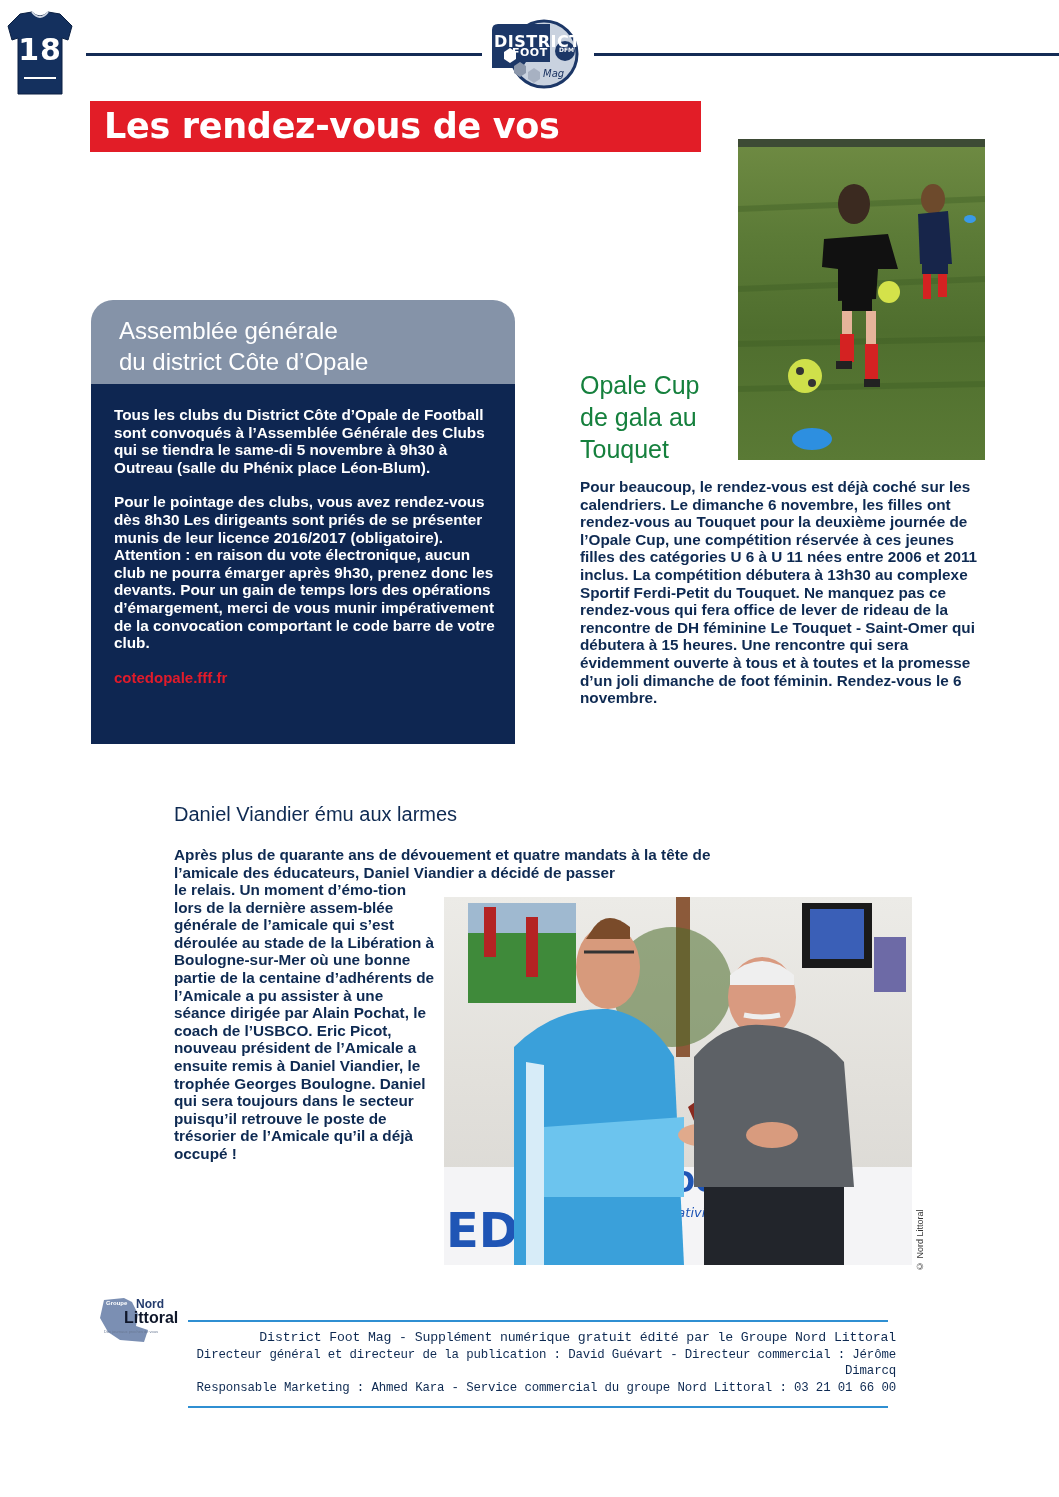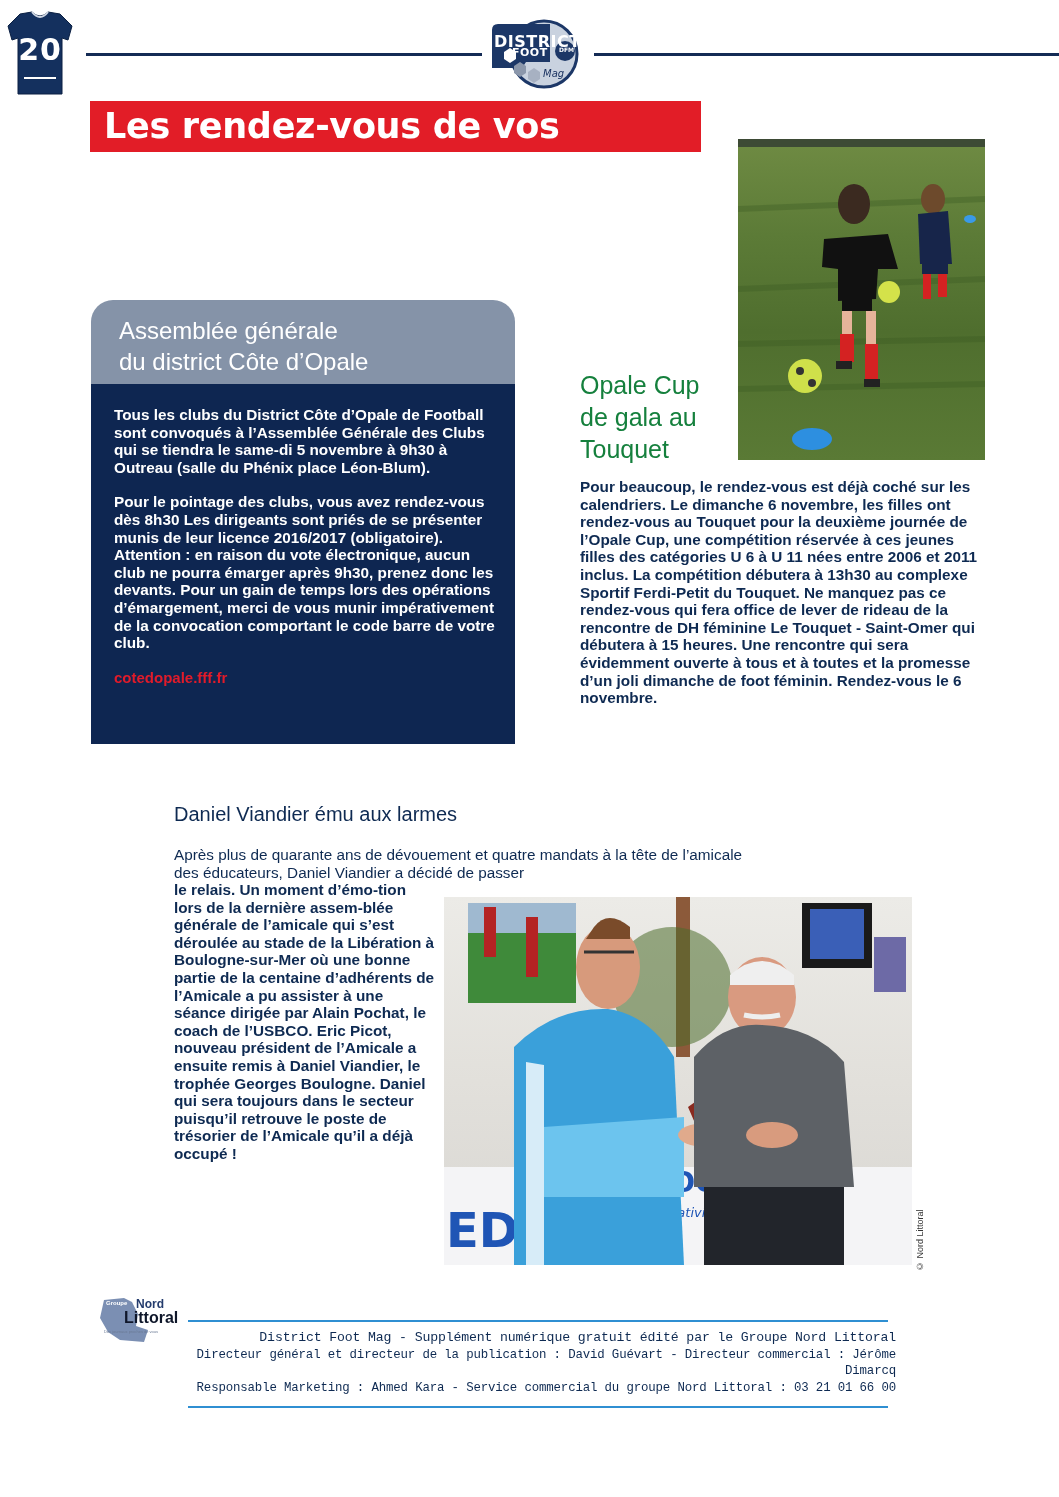--- a/index.html
+++ b/index.html
@@ -63,21 +63,21 @@
   .opale-title { left: 580px; top: 369px; width: 150px; font-size: 25px; line-height: 32px; color: #15803d; }
   .opale-body {
     left: 580px; top: 478px; width: 400px; font-size: 15.3px; line-height: 17.6px;
     font-weight: bold; color: #0e2a52;
   }
 
   
   .daniel-title { left: 174px; top: 803px; font-size: 20px; color: #0e2a52; }
   .daniel-intro {
     left: 174px; top: 846px; width: 580px; font-size: 15.3px; line-height: 17.6px;
-    font-weight: normal; color: #0e2a52;
+    font-weight: bold; color: #0e2a52;
   }
   .daniel-col {
     left: 174px; top: 881px; width: 262px; font-size: 15.3px; line-height: 17.6px;
     font-weight: bold; color: #0e2a52;
   }
   .credit {
     left: 915px; top: 1196px; width: 14px; height: 75px;
     font-size: 9px; color: #333;
     writing-mode: vertical-rl; transform: rotate(180deg); white-space: nowrap;
   }
@@ -98,21 +98,21 @@
 </style>
 </head>
 <body>
 
 <div class="abs jersey">
   <svg width="68" height="86" viewBox="0 0 68 86">
     <path d="M14 4 L26 2 Q34 10 42 2 L54 4 L66 16 L62 30 L56 28 L56 84 L12 84 L12 28 L6 30 L2 16 Z" fill="#14305e" stroke="#0a1f42" stroke-width="1"></path>
     <path d="M26 2 Q34 12 42 2" fill="none" stroke="#cfd6e2" stroke-width="2"></path>
     <line x1="18" y1="68" x2="50" y2="68" stroke="#fff" stroke-width="2"></line>
   </svg>
-  <div class="jersey-num">20</div>
+  <div class="jersey-num">18</div>
 </div>
 <div class="abs rule-top" style="left:86px; width:396px;"></div>
 <div class="abs rule-top" style="left:594px; width:465px;"></div>
 
 <div class="abs logo">
   <svg width="100" height="72" viewBox="0 0 100 72" style="position:absolute;left:0;top:0;">
     <circle cx="56" cy="36" r="33" fill="#c9d2df" stroke="#1c3767" stroke-width="3"></circle>
     <path d="M4 12 Q4 6 10 6 L62 6 L62 44 L38 44 L34 50 L4 50 Z" fill="#1c3767"></path>
     <polygon points="16,34 22,30 28,34 28,41 22,45 16,41" fill="#fff"></polygon>
     <polygon points="26,48 32,44 38,48 38,55 32,59 26,55" fill="#8b97ab"></polygon>

